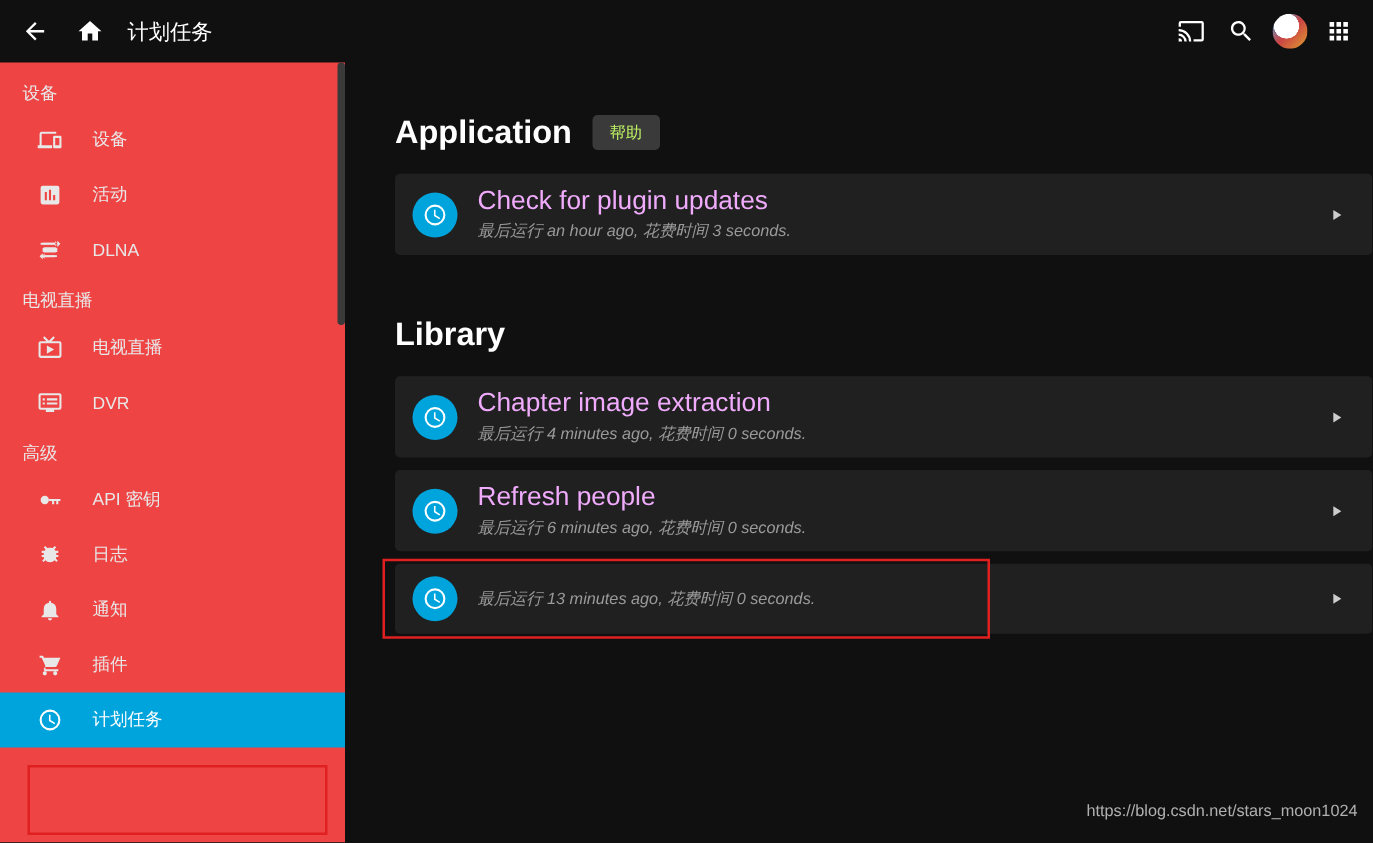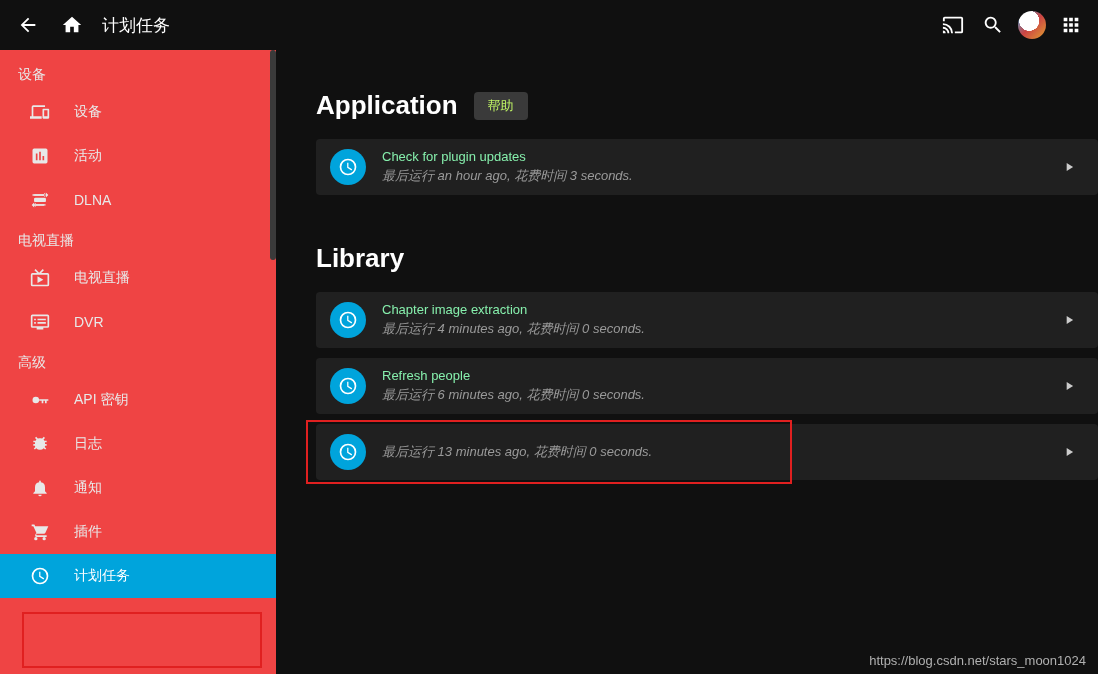--- a/index.html
+++ b/index.html
@@ -98,32 +98,32 @@
 }
 .task-icon {
   width: 36px; height: 36px; border-radius: 50%;
   background: #00a4dc;
   display:flex; align-items:center; justify-content:center;
   margin-right: 16px;
   flex-shrink: 0;
 }
 .task-icon svg { width: 20px; height: 20px; fill:#fff; }
 .task-body { flex:1; }
-.task-title { font-size: 13px; color:#86efac; margin-bottom:3px; }
+.task-title { font-size: 21px; color:#f0abfc; margin-bottom:3px; }
 .task-sub { font-size: 13px; color:#9a9a9a;font-style:italic; }
 .task-play {
   width: 30px; display:flex; align-items:center; justify-content:center;
 }
 .task-play svg { width:14px; height:14px; fill:#ccc; }
 .red-box {
   position:absolute; border:2px solid #e02020; pointer-events:none;
 }
 .red-box.sidebar-box { left:22px; top:612px; width:240px; height:56px; }
 .watermark {
-  position:absolute; right:12px; bottom:6px;
+  position:absolute; right:12px; bottom:18px;
   font-size:13px; color:#b0b0b0;
 }
 </style>
 </head>
 <body>
 
 <svg width="0" height="0" style="position:absolute">
   <defs>
     <g id="i-back">
         <path d="M20 11H7.8l5.6-5.6L12 4l-8 8 8 8 1.4-1.4L7.8 13H20z"></path>

